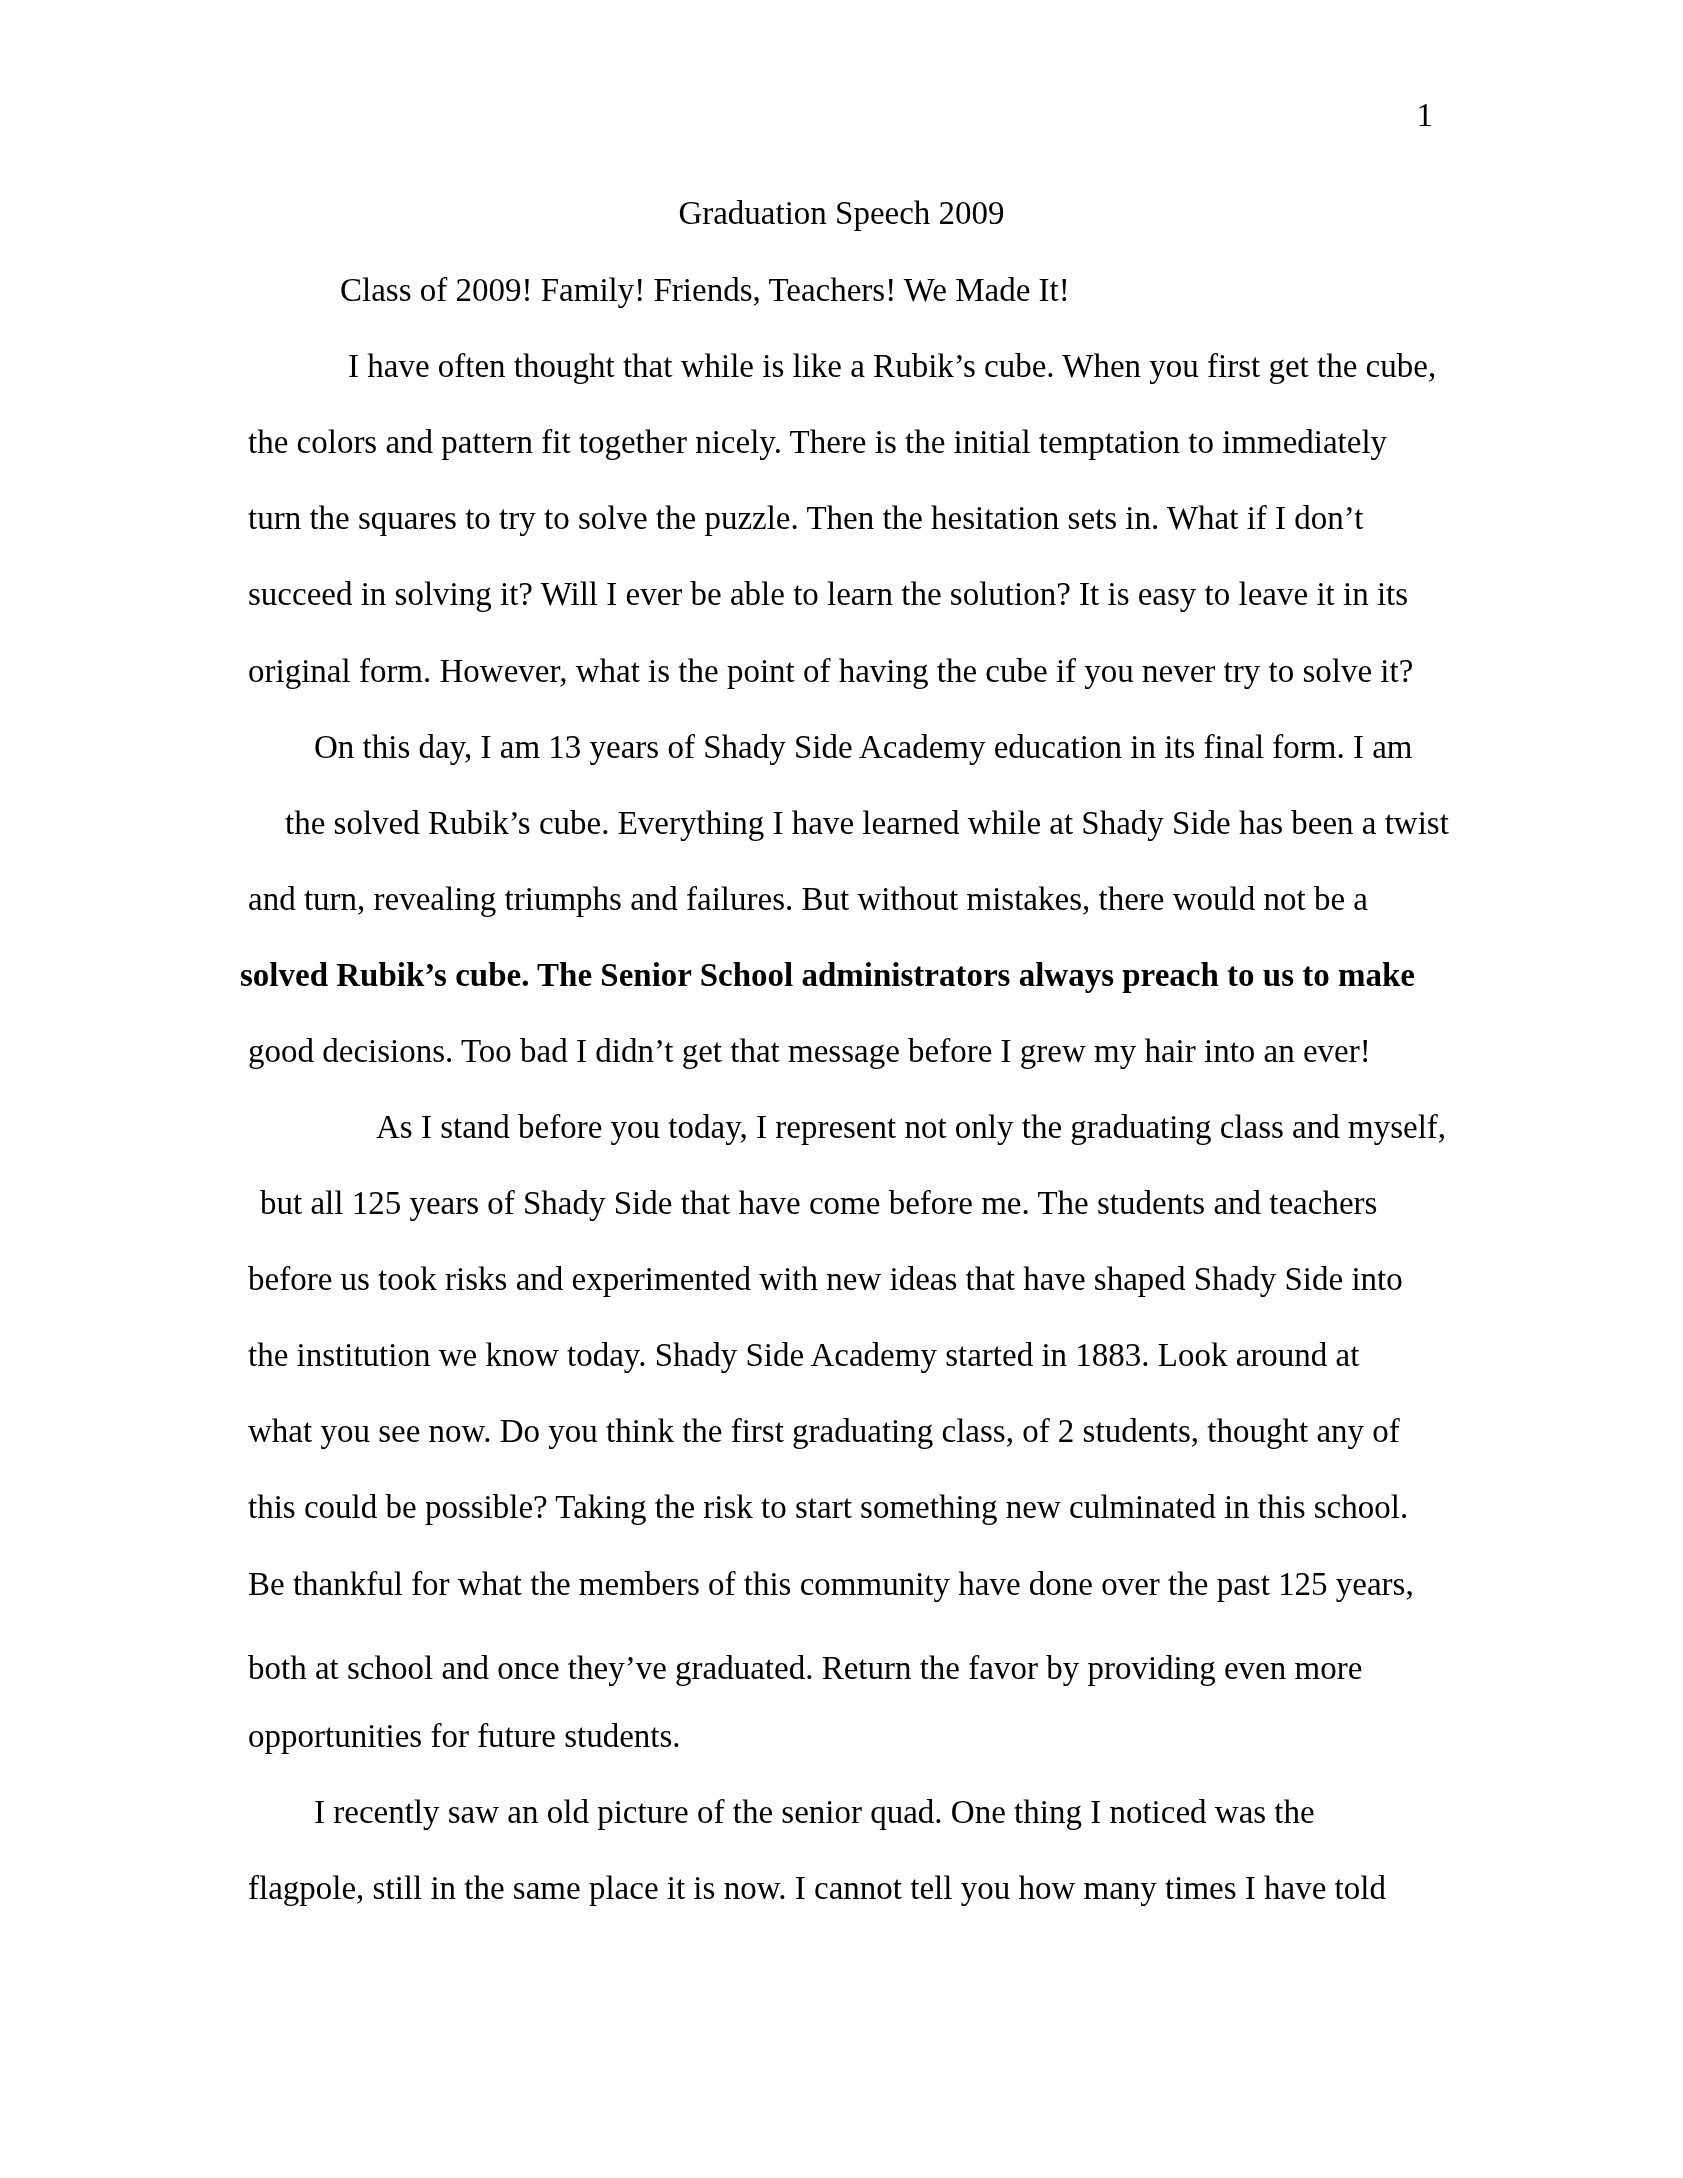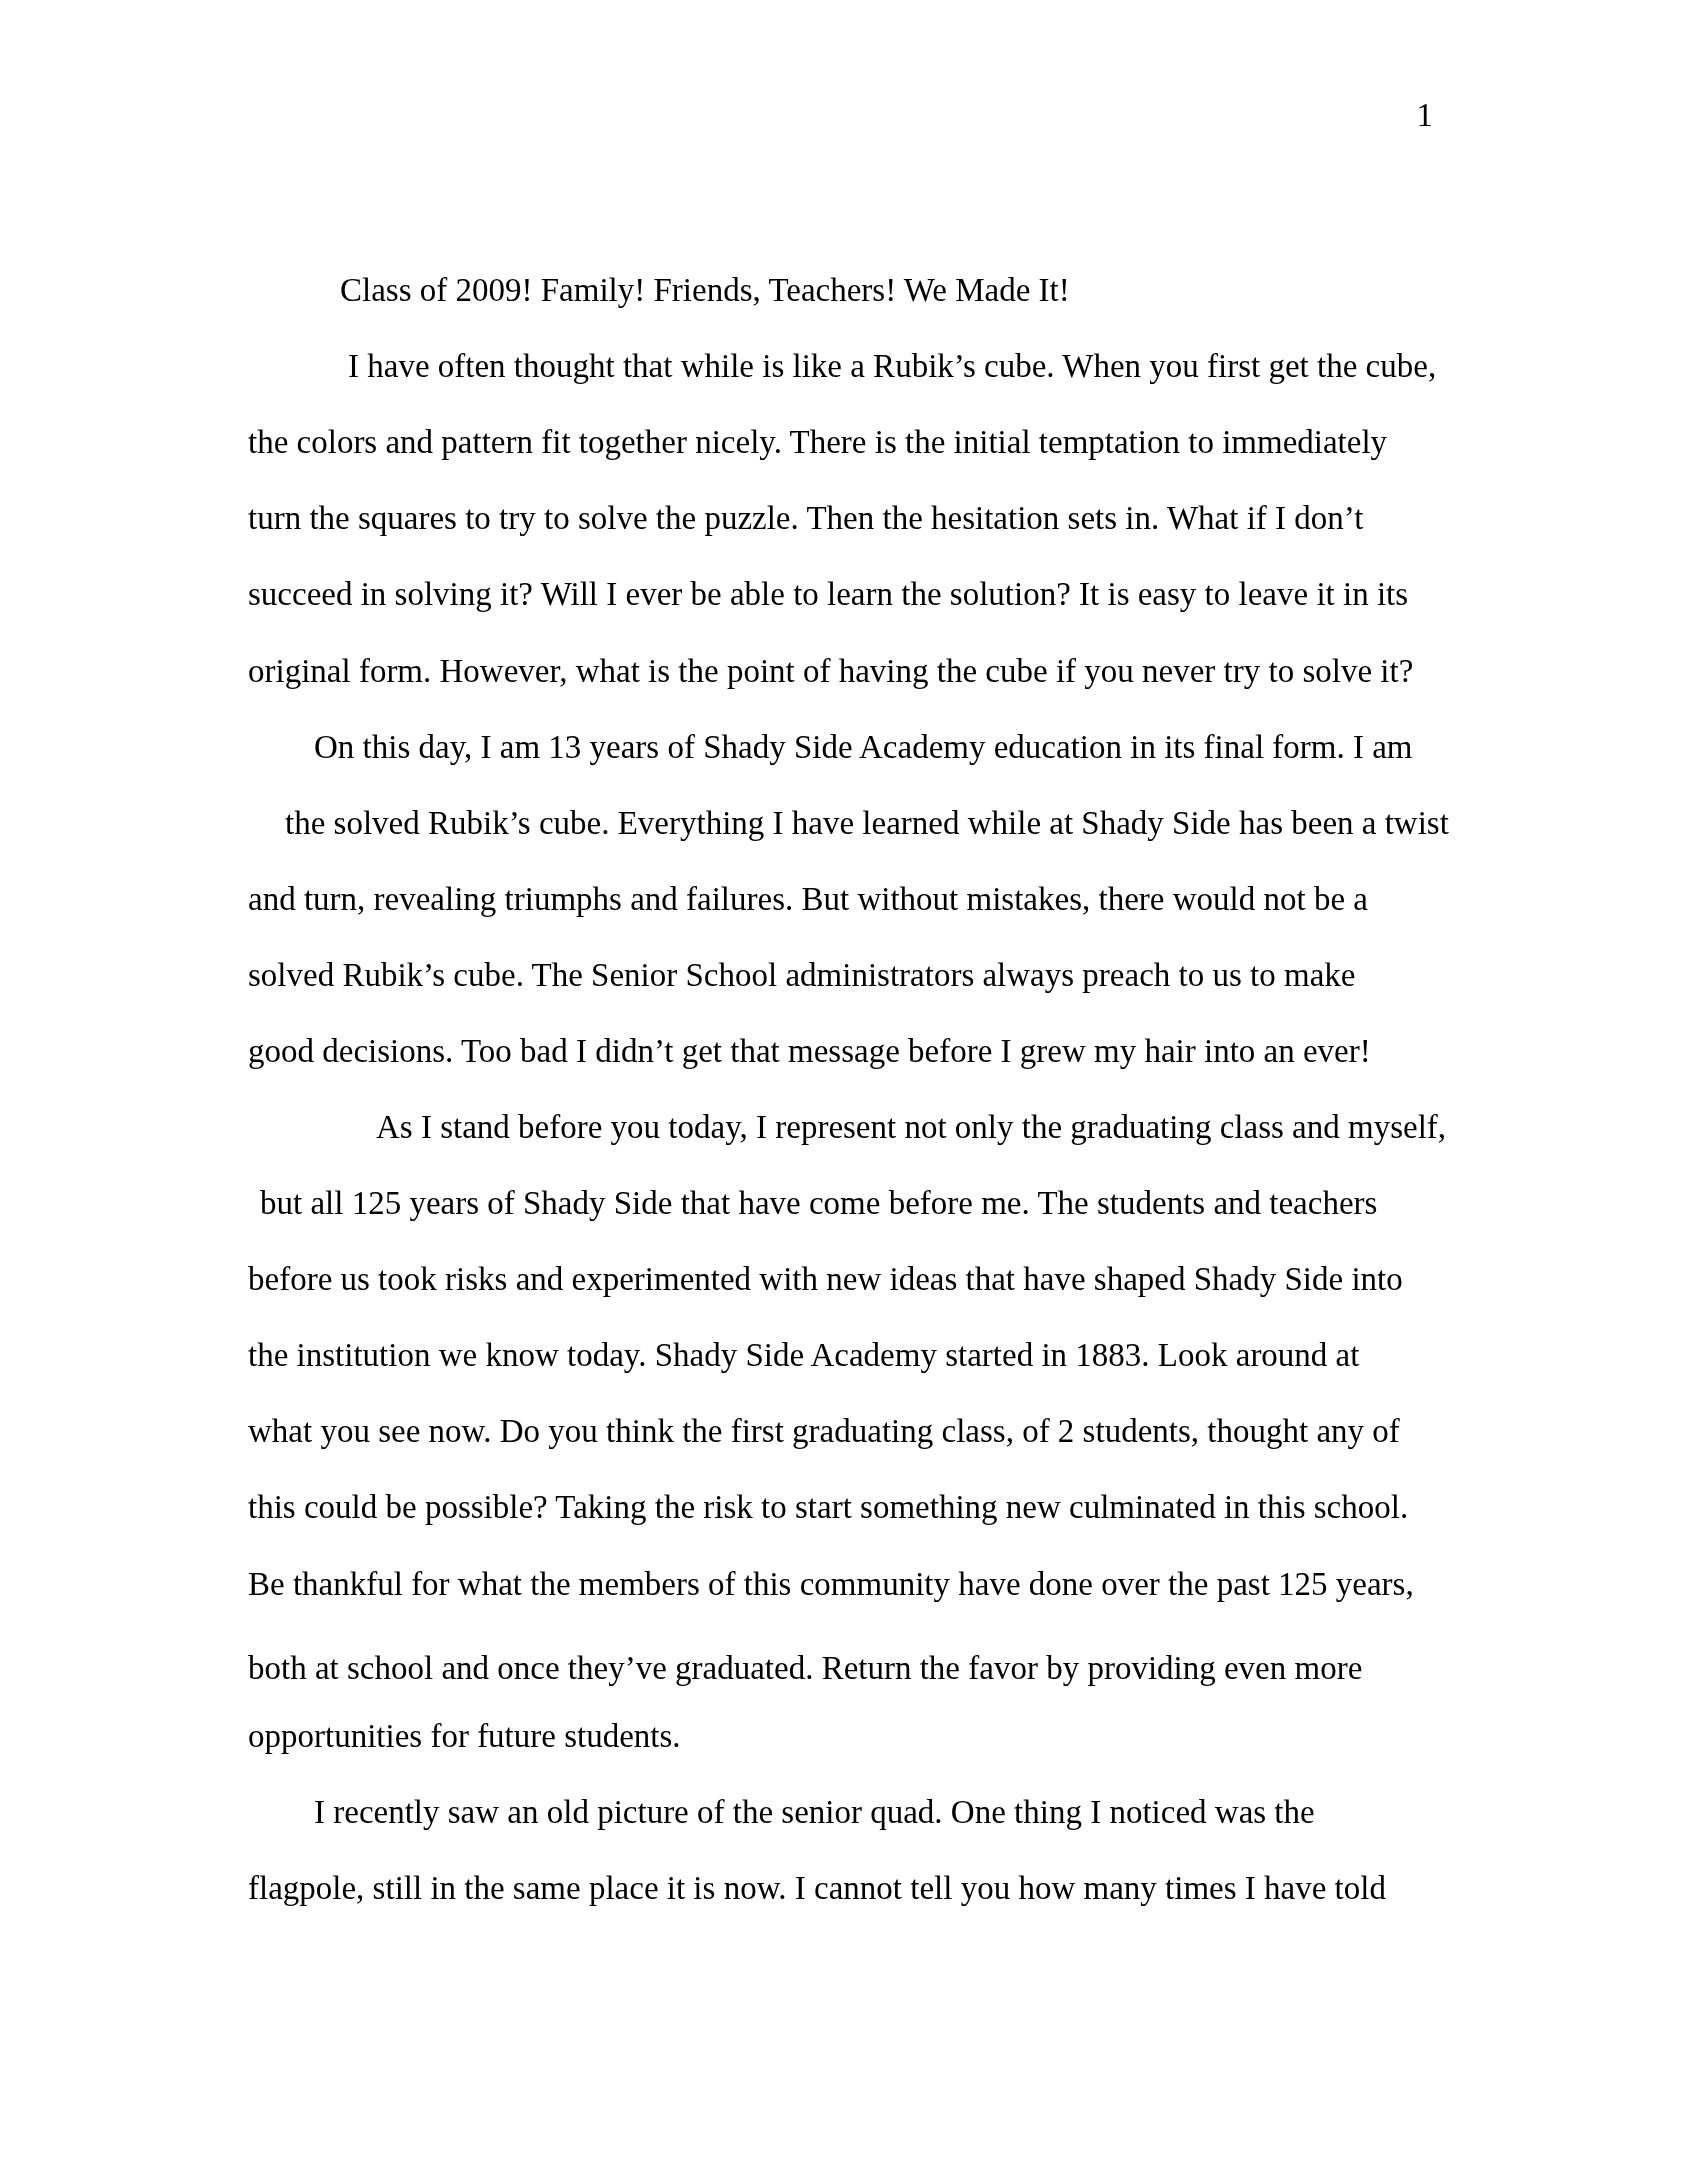--- a/index.html
+++ b/index.html
@@ -42,32 +42,33 @@
   .body-line {
     left: 248px;
     text-align: center;
   }
 </style>
 </head>
 <body>
 
 <div class="page">
   <div class="txt page-number">1</div>
+  <div class="txt doc-title">Graduation Speech 2009</div>
 
   <div>
     <div class="txt body-line" style="top: 274px; left: 340px;">Class of 2009! Family! Friends, Teachers! We Made It!</div>
     <div class="txt body-line" style="top: 350px; left: 348px;">I have often thought that while is like a Rubik’s cube. When you first get the cube,</div>
     <div class="txt body-line" style="top: 426px; left: 248px;">the colors and pattern fit together nicely. There is the initial temptation to immediately</div>
     <div class="txt body-line" style="top: 502px; left: 248px;">turn the squares to try to solve the puzzle. Then the hesitation sets in. What if I don’t</div>
     <div class="txt body-line" style="top: 578px; left: 248px;">succeed in solving it? Will I ever be able to learn the solution? It is easy to leave it in its</div>
     <div class="txt body-line" style="top: 655px; left: 248px;">original form. However, what is the point of having the cube if you never try to solve it?</div>
     <div class="txt body-line" style="top: 731px; left: 314px;">On this day, I am 13 years of Shady Side Academy education in its final form. I am</div>
     <div class="txt body-line" style="top: 807px; left: 248px; margin-left: 37px;">the solved Rubik’s cube. Everything I have learned while at Shady Side has been a twist</div>
     <div class="txt body-line" style="top: 883px; left: 248px;">and turn, revealing triumphs and failures. But without mistakes, there would not be a</div>
-    <div class="txt body-line" style="top: 959px; left: 248px;">solved Rubik’s cube. The Senior School administrators always preach to us to make</div>
+    <div class="txt body-line" style="top: 959px; left: 240px; font-weight: bold;">solved Rubik’s cube. The Senior School administrators always preach to us to make</div>
     <div class="txt body-line" style="top: 1035px; left: 248px;">good decisions. Too bad I didn’t get that message before I grew my hair into an ever!</div>
     <div class="txt body-line" style="top: 1111px; left: 348px; margin-left: 28px;">As I stand before you today, I represent not only the graduating class and myself,</div>
     <div class="txt body-line" style="top: 1187px; left: 248px; margin-left: 12px;">but all 125 years of Shady Side that have come before me. The students and teachers</div>
     <div class="txt body-line" style="top: 1263px; left: 248px;">before us took risks and experimented with new ideas that have shaped Shady Side into</div>
     <div class="txt body-line" style="top: 1339px; left: 248px;">the institution we know today. Shady Side Academy started in 1883. Look around at</div>
     <div class="txt body-line" style="top: 1415px; left: 248px;">what you see now. Do you think the first graduating class, of 2 students, thought any of</div>
     <div class="txt body-line" style="top: 1491px; left: 248px;">this could be possible? Taking the risk to start something new culminated in this school.</div>
     <div class="txt body-line" style="top: 1568px; left: 248px;">Be thankful for what the members of this community have done over the past 125 years,</div>
     <div class="txt body-line" style="top: 1644px; left: 248px; margin-top: 8px;">both at school and once they’ve graduated. Return the favor by providing even more</div>
     <div class="txt body-line" style="top: 1720px; left: 248px;">opportunities for future students.</div>

